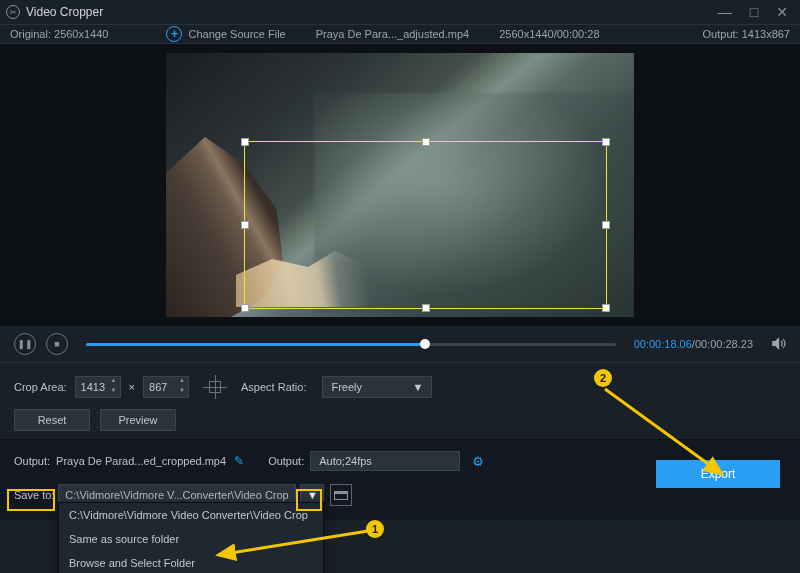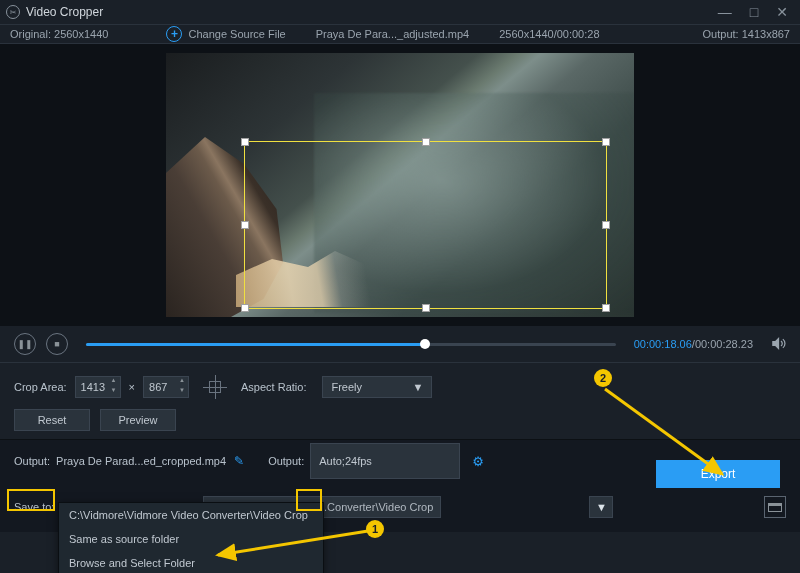--- a/index.html
+++ b/index.html
@@ -187,27 +187,27 @@
   .output-panel {
     border-top: 1px solid #0c1014;
     background: #131820;
     padding: 10px 14px 14px 14px;
   }
   .out-row1 { display: flex; align-items: center; gap: 6px; height: 22px;}
   .edit-pencil { color:#2a9df4; cursor:pointer; font-size:12px; margin-left:2px;}
   .out2 { margin-left: 18px; display:flex; align-items:center; gap:6px;}
   .fmt-select {
     background: #2a333c; border: 1px solid #3a4450;
-    height: 36px; width: 150px;
+    height: 20px; width: 150px;
     display: flex; align-items: center;
     padding: 0 8px; color: #c0c8d0;
   }
   .gear { color:#2a9df4; cursor:pointer; margin-left:6px; font-size:13px;}
 
-  .saveto-row { display: flex; align-items: center; gap: 4px; margin-top: 24px; justify-content: space-between; }
+  .saveto-row { display: flex; align-items: center; gap: 4px; margin-top: 12px; }
   .saveto-input {
     background: #2a333c; border: 1px solid #3a4450;
     height: 22px; width: 238px;
     display: flex; align-items: center;
     padding: 0 6px; color: #b0b8c0;
     white-space: nowrap; overflow:hidden;
   }
   .dropdown-btn {
     background: #2a333c; border: 1px solid #3a4450;
     height: 22px; width: 24px;

